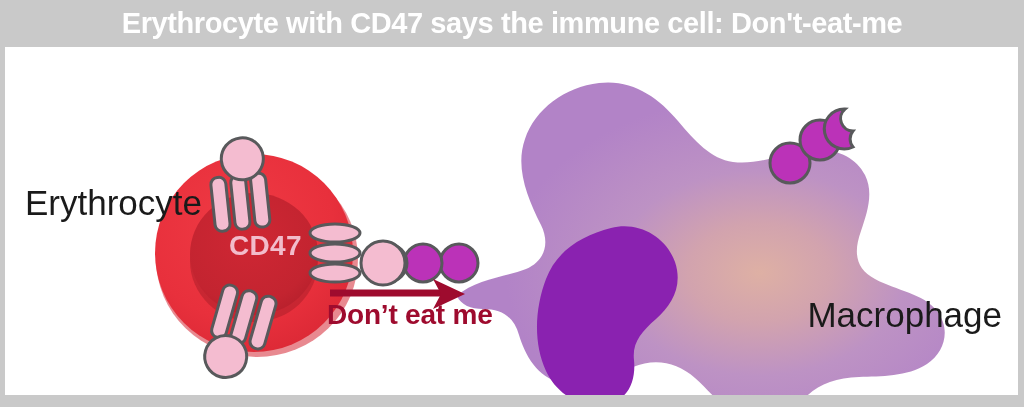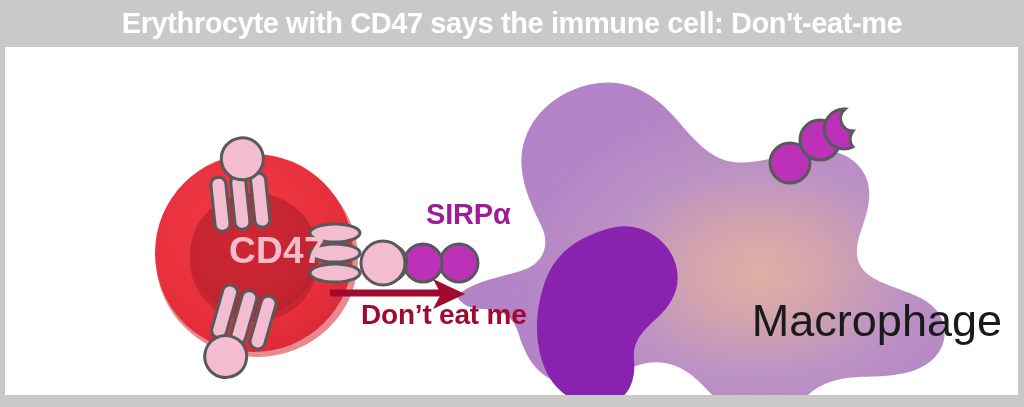--- a/index.html
+++ b/index.html
@@ -53,37 +53,36 @@
     left:30px; top:150px;
     font-size:25px; color:#7a7a7a;
   }
   #label-immunecell{
     right:18px; top:215px;
     font-size:25px; color:#7a7a7a;
     text-align:right;
   }
   #label-macrophage{
     right:16px; top:248px;
-    font-size:45px; color:#1a1a1a;
+    font-size:35px; color:#1a1a1a;
     text-align:right;
   }
   #label-donteatme{
     left:322px; top:252px;
     font-size:28px; font-weight:bold; color:#9e0b2e;
     letter-spacing:-0.2px;
-    margin-left:34px;
   }
   #label-sirpa{
     left:421px; top:151px;
     font-size:29px; font-weight:bold; color:#9c1c9c;
     letter-spacing:-0.2px;
   }
   #label-cd47{
     left:224px; top:183px;
-    font-size:37px; font-weight:bold; color:#f2bccb;
+    font-size:28px; font-weight:bold; color:#f2bccb;
     letter-spacing:0.3px;
   }
 </style>
 </head>
 <body>
 
 <div id="figure">
 
   <div id="header-band"></div>
   <div id="figure-title" class="txt">Erythrocyte with CD47 says the immune cell: Don't-eat-me</div>
@@ -191,21 +190,21 @@
         <circle cx="378" cy="216" r="22" fill="#f4bcd0" stroke="#58595b" stroke-width="3"></circle>
       </g>
 
       <g>
         <line x1="325" y1="246" x2="437" y2="246" stroke="#9e0b2e" stroke-width="7"></line>
         <polygon fill="#9e0b2e" points="428,232 460,247 428,262 436,247"></polygon>
       </g>
 
     </svg>
 
+    <div id="label-erythrocyte" class="txt">Erythrocyte</div>
 
     <div id="label-cd47" class="txt">CD47</div>
-    <div id="label-sirpa" class="txt">SIRPα</div>
     <div id="label-donteatme" class="txt">Don’t eat me</div>
 
     <div id="label-macrophage" class="txt">Macrophage</div>
 
   </div>
 </div>
 
 </body></html>

